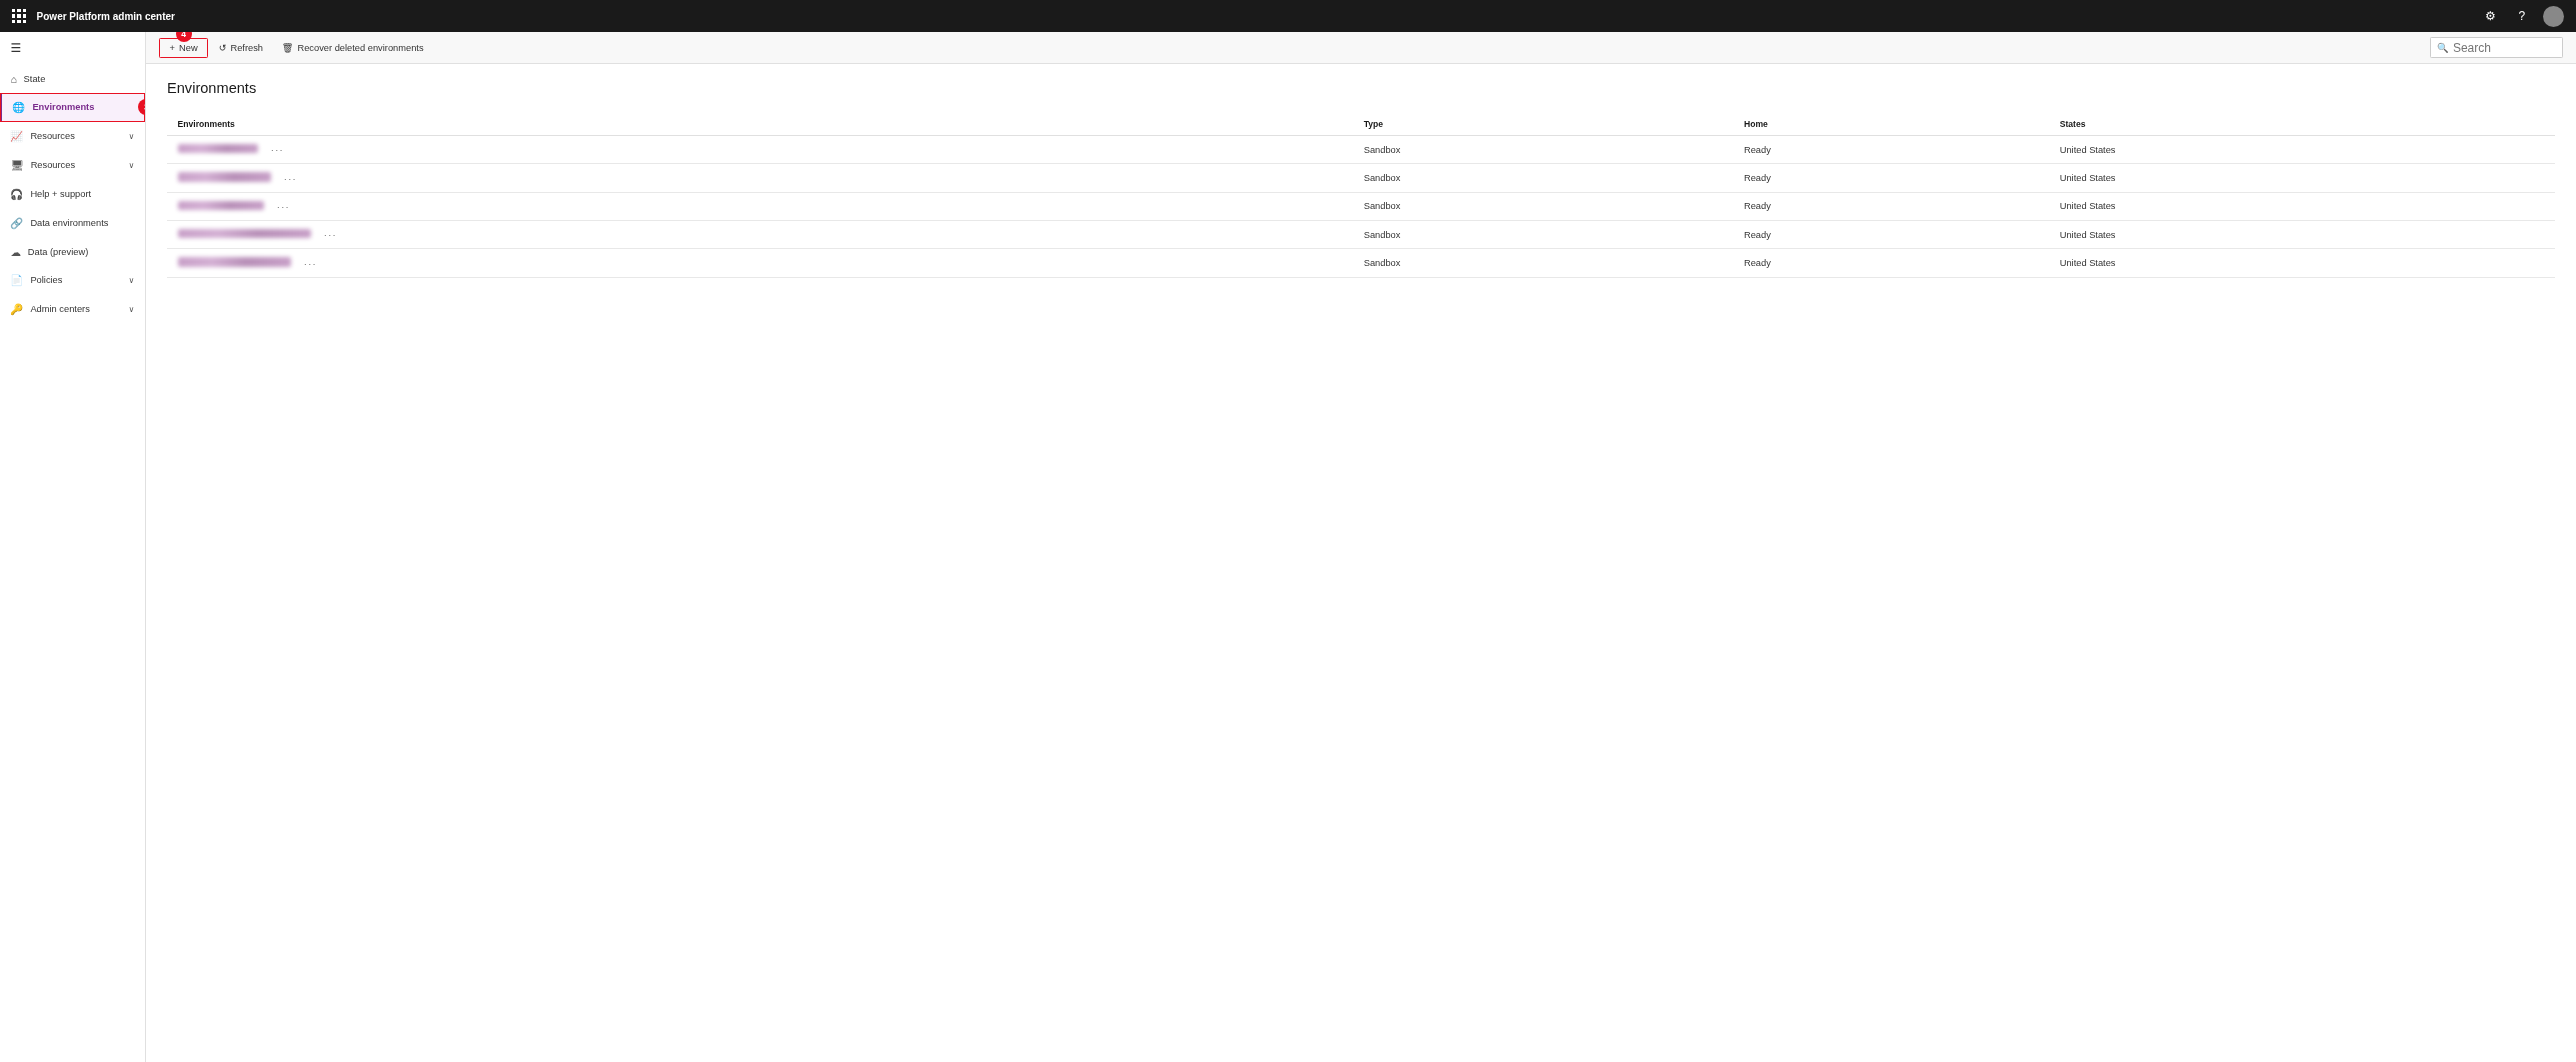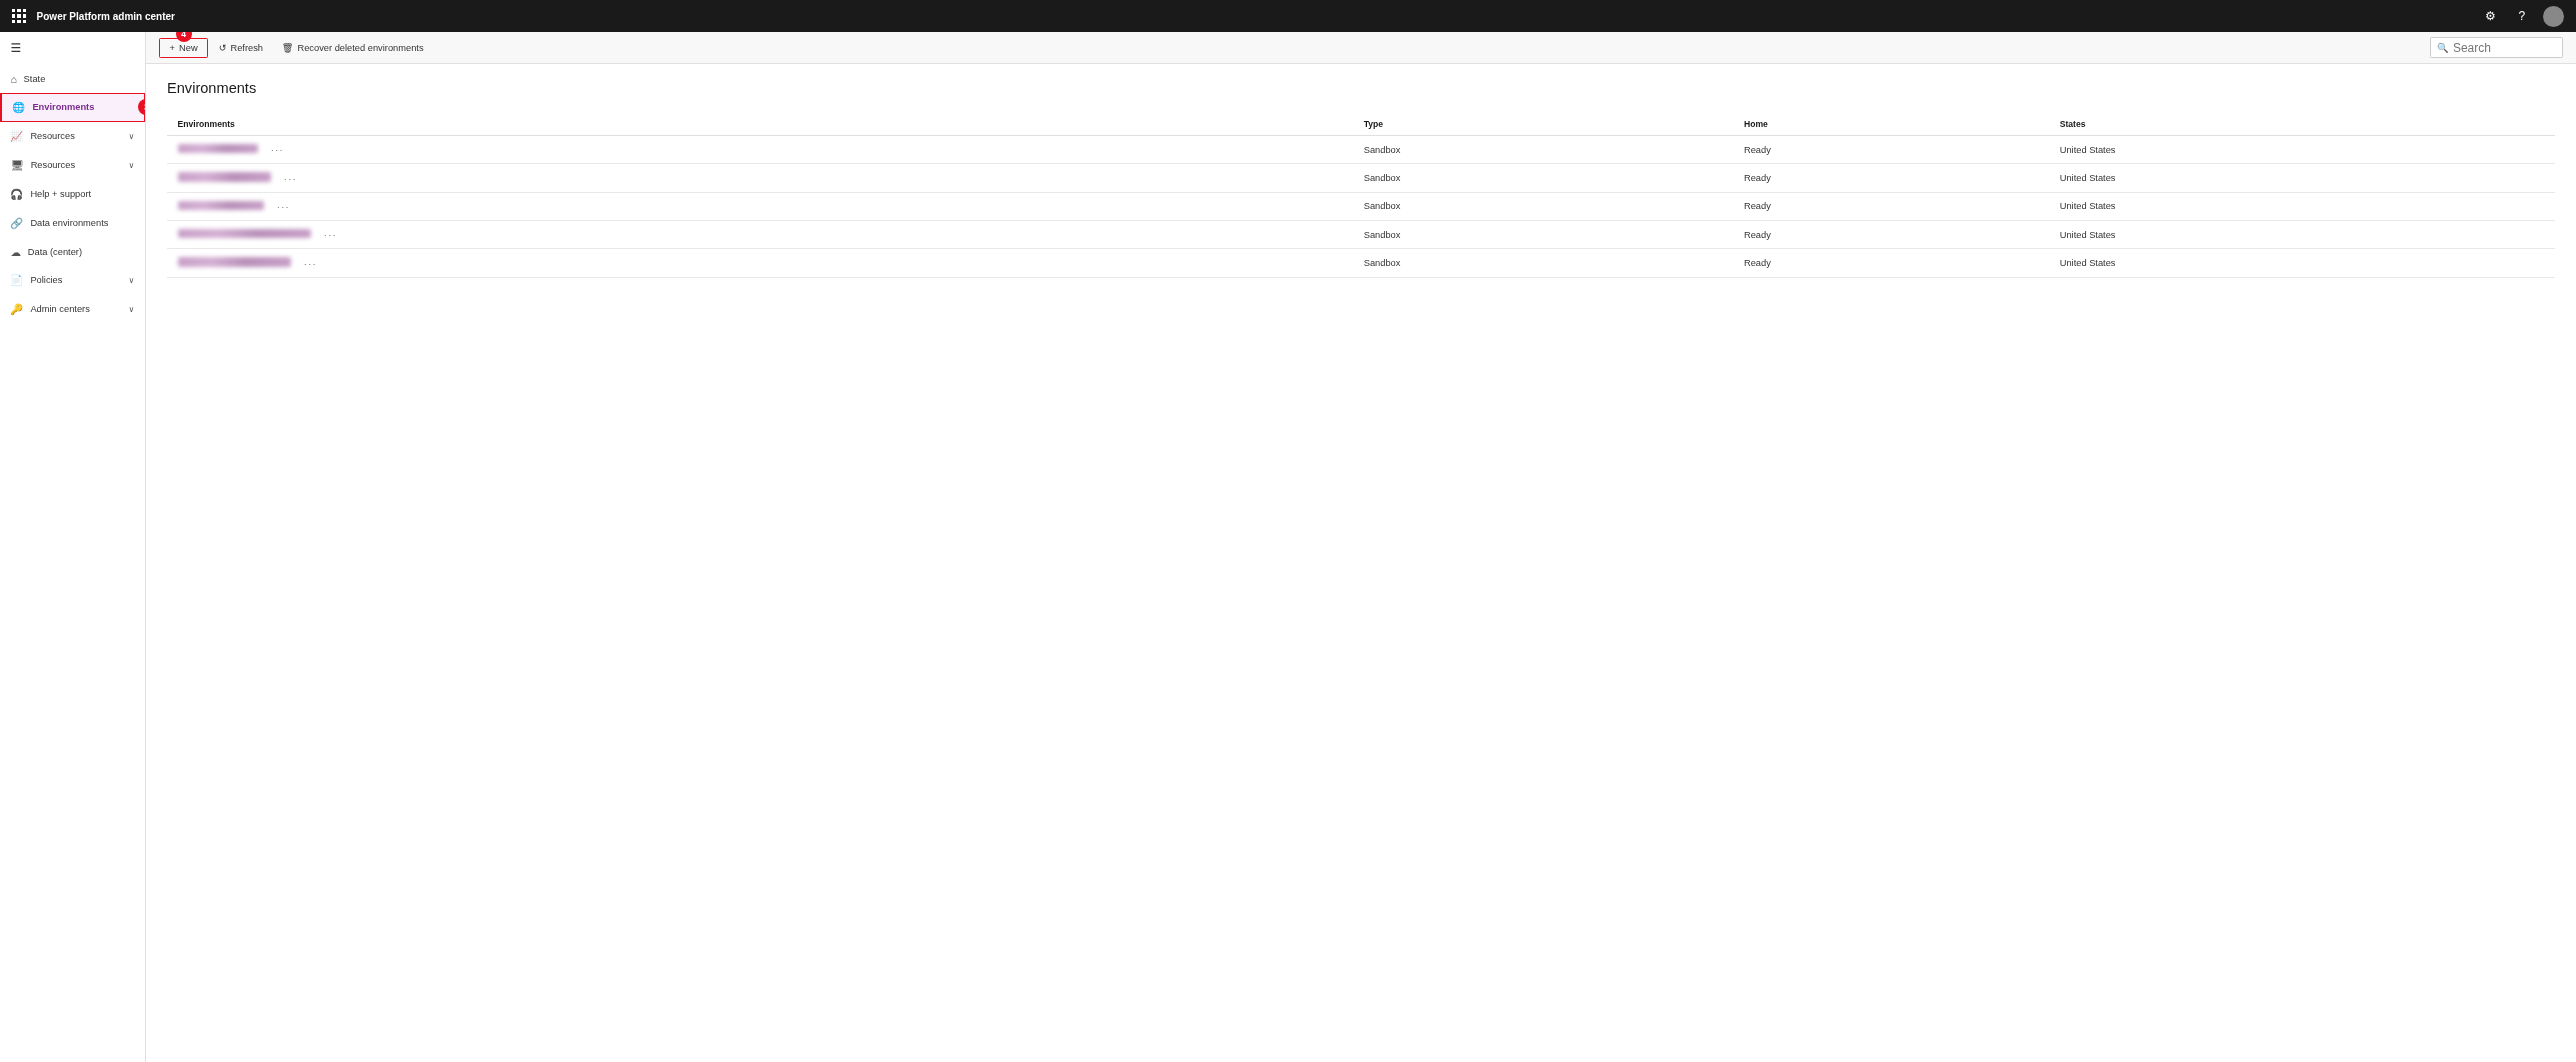--- a/index.html
+++ b/index.html
@@ -228,21 +228,21 @@
       <span>Help + support</span>
     </div>
 
     <div class="sidebar-item">
       <span class="item-icon">🔗</span>
       <span>Data environments</span>
     </div>
 
     <div class="sidebar-item">
       <span class="item-icon">☁</span>
-      <span>Data (center)</span>
+      <span>Data (preview)</span>
     </div>
 
     <div class="sidebar-item">
       <span class="item-icon">📄</span>
       <span>Policies</span>
       <span class="chevron">∨</span>
     </div>
 
     <div class="sidebar-item">
       <span class="item-icon">🔑</span>

